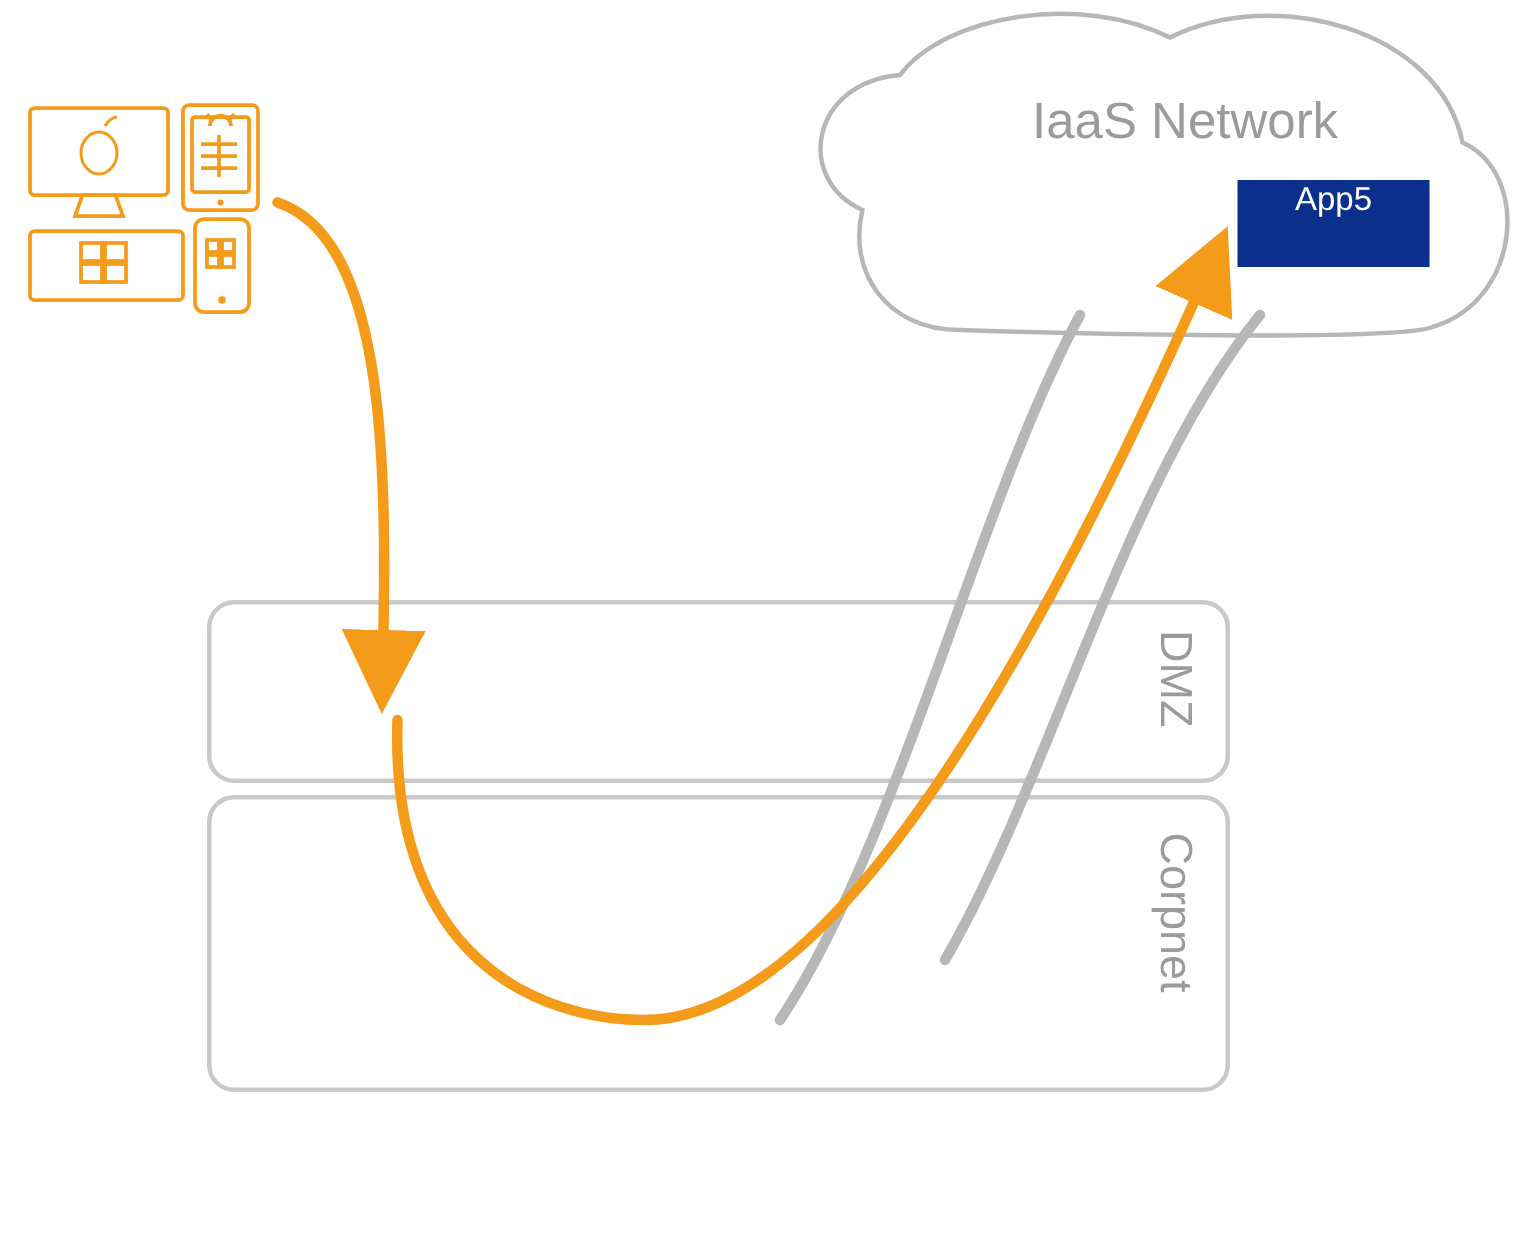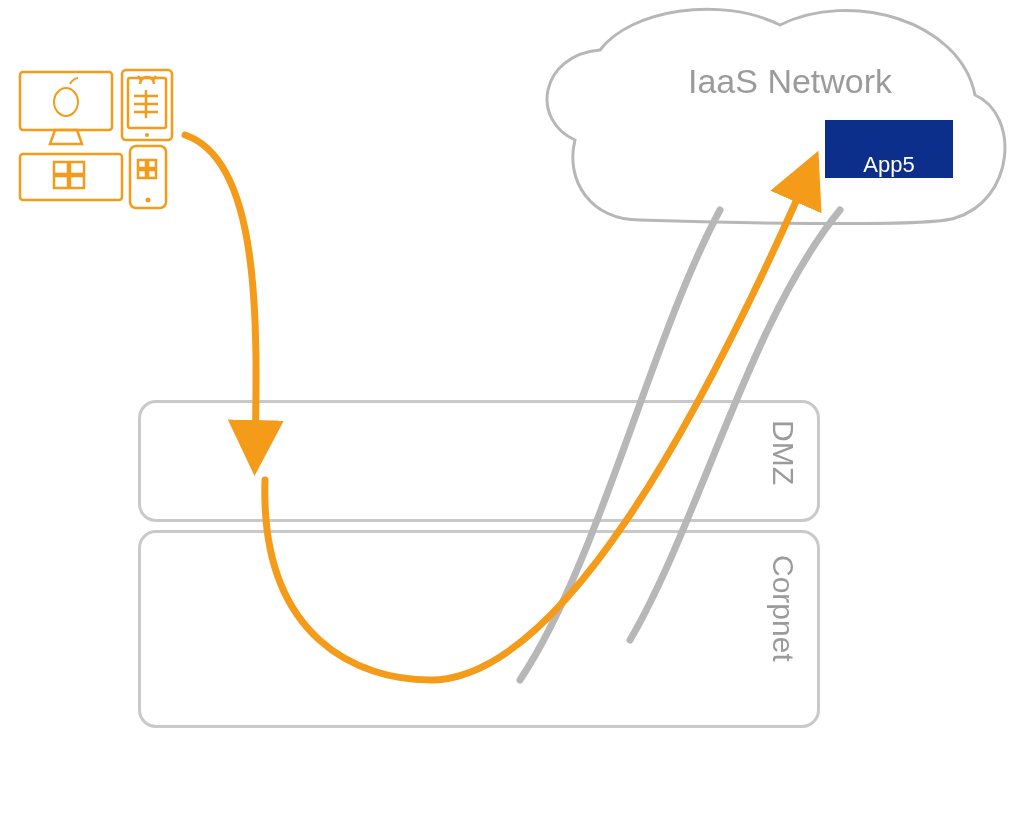--- a/index.html
+++ b/index.html
@@ -28,21 +28,21 @@
     font-size: 34px;
     font-weight: 400;
     white-space: nowrap;
   }
   .app-box {
     position: absolute;
     background: #0b2f8a;
     color: #ffffff;
     font-size: 22px;
     display: flex;
-    align-items: flex-end;
+    align-items: flex-start;
     justify-content: center;
   }
   .zone {
     position: absolute;
     border: 3px solid #c9c9c9;
     border-radius: 18px;
     background: transparent;
   }
   .zone-label {
     position: absolute;

